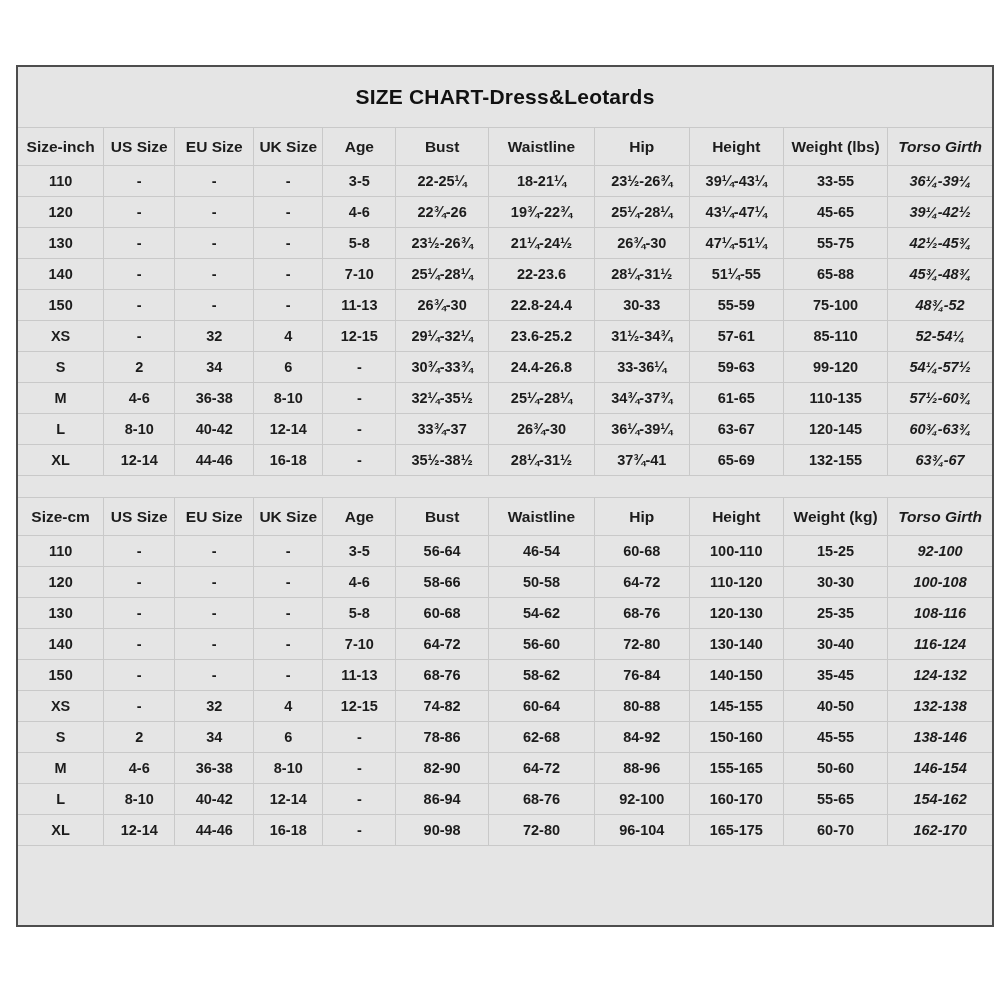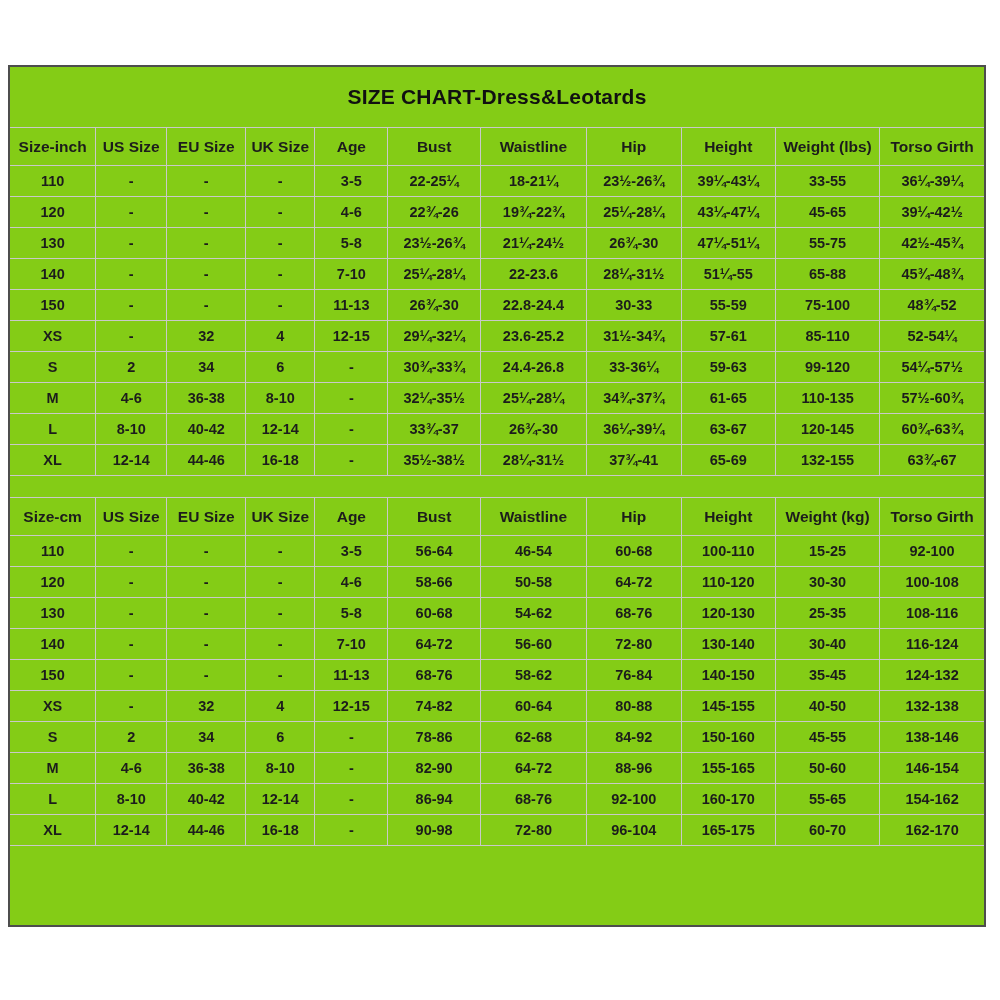--- a/index.html
+++ b/index.html
@@ -4,24 +4,24 @@
 <style>
   * { margin: 0; padding: 0; box-sizing: border-box; }
   html, body {
     width: 1000px; height: 1000px;
     background: #ffffff;
     font-family: "Liberation Sans", "DejaVu Sans", sans-serif;
     color: #1c1c1c;
   }
   .sheet {
     position: absolute;
-    left: 8px; top: 65px;
+    left: 16px; top: 65px;
     width: 978px; height: 862px;
     border: 2px solid #4d4d4d;
-    background: #84cc16;
+    background: #e5e5e5;
     padding: 0;
   }
   .title {
     height: 60px;
     display: flex;
     align-items: center;
     justify-content: center;
     font-size: 21px;
     font-weight: 700;
     letter-spacing: 0.2px;
@@ -55,21 +55,21 @@
   .col-0 { width: 8.8%; }
   .col-1 { width: 7.3%; margin-left: 8px; }
   .col-2 { width: 8.1%; }
   .col-3 { width: 7.1%; }
   .col-4 { width: 7.5%; }
   .col-5 { width: 9.5%; }
   .col-6 { width: 10.9%; }
   .col-7 { width: 9.7%; }
   .col-8 { width: 9.7%; margin-left: 36px; }
   .col-9 { width: 10.7%; }
-  .col-10 { width: 10.7%; }
+  .col-10 { width: 10.7%; font-style: italic; }
   .table-gap { height: 21px; }
   .note {
     margin-top: 12px;
     padding: 2px 10px;
     text-align: center;
     font-size: 16px;
     font-weight: 700;
     line-height: 1.65;
     color: #111;
   }

